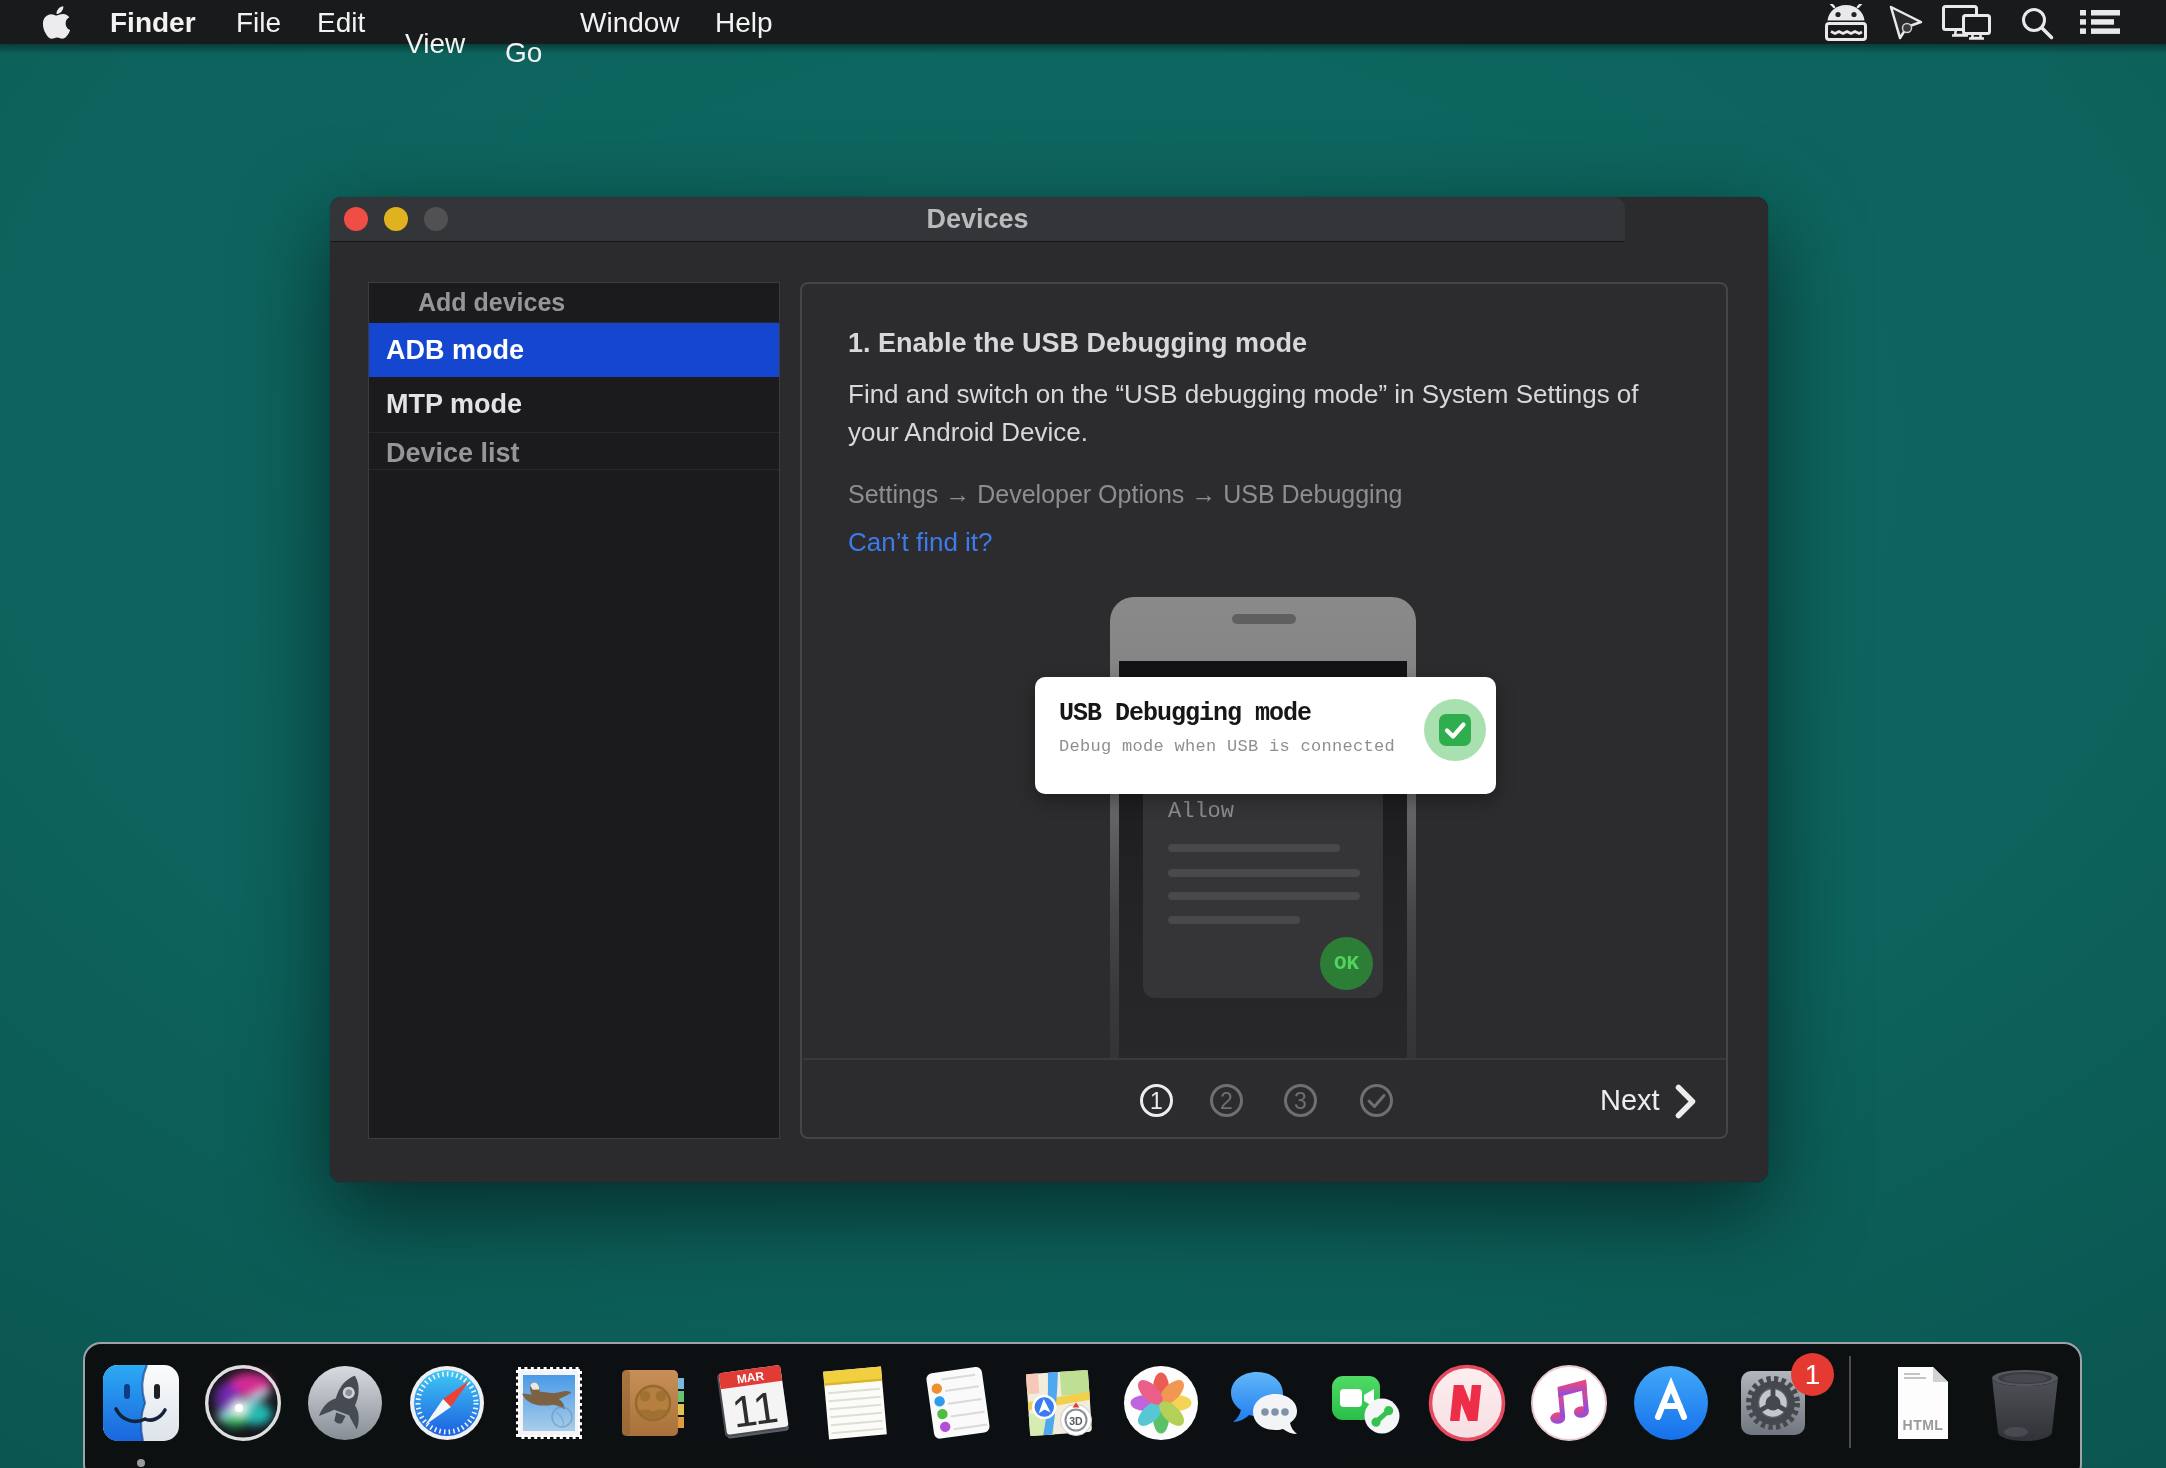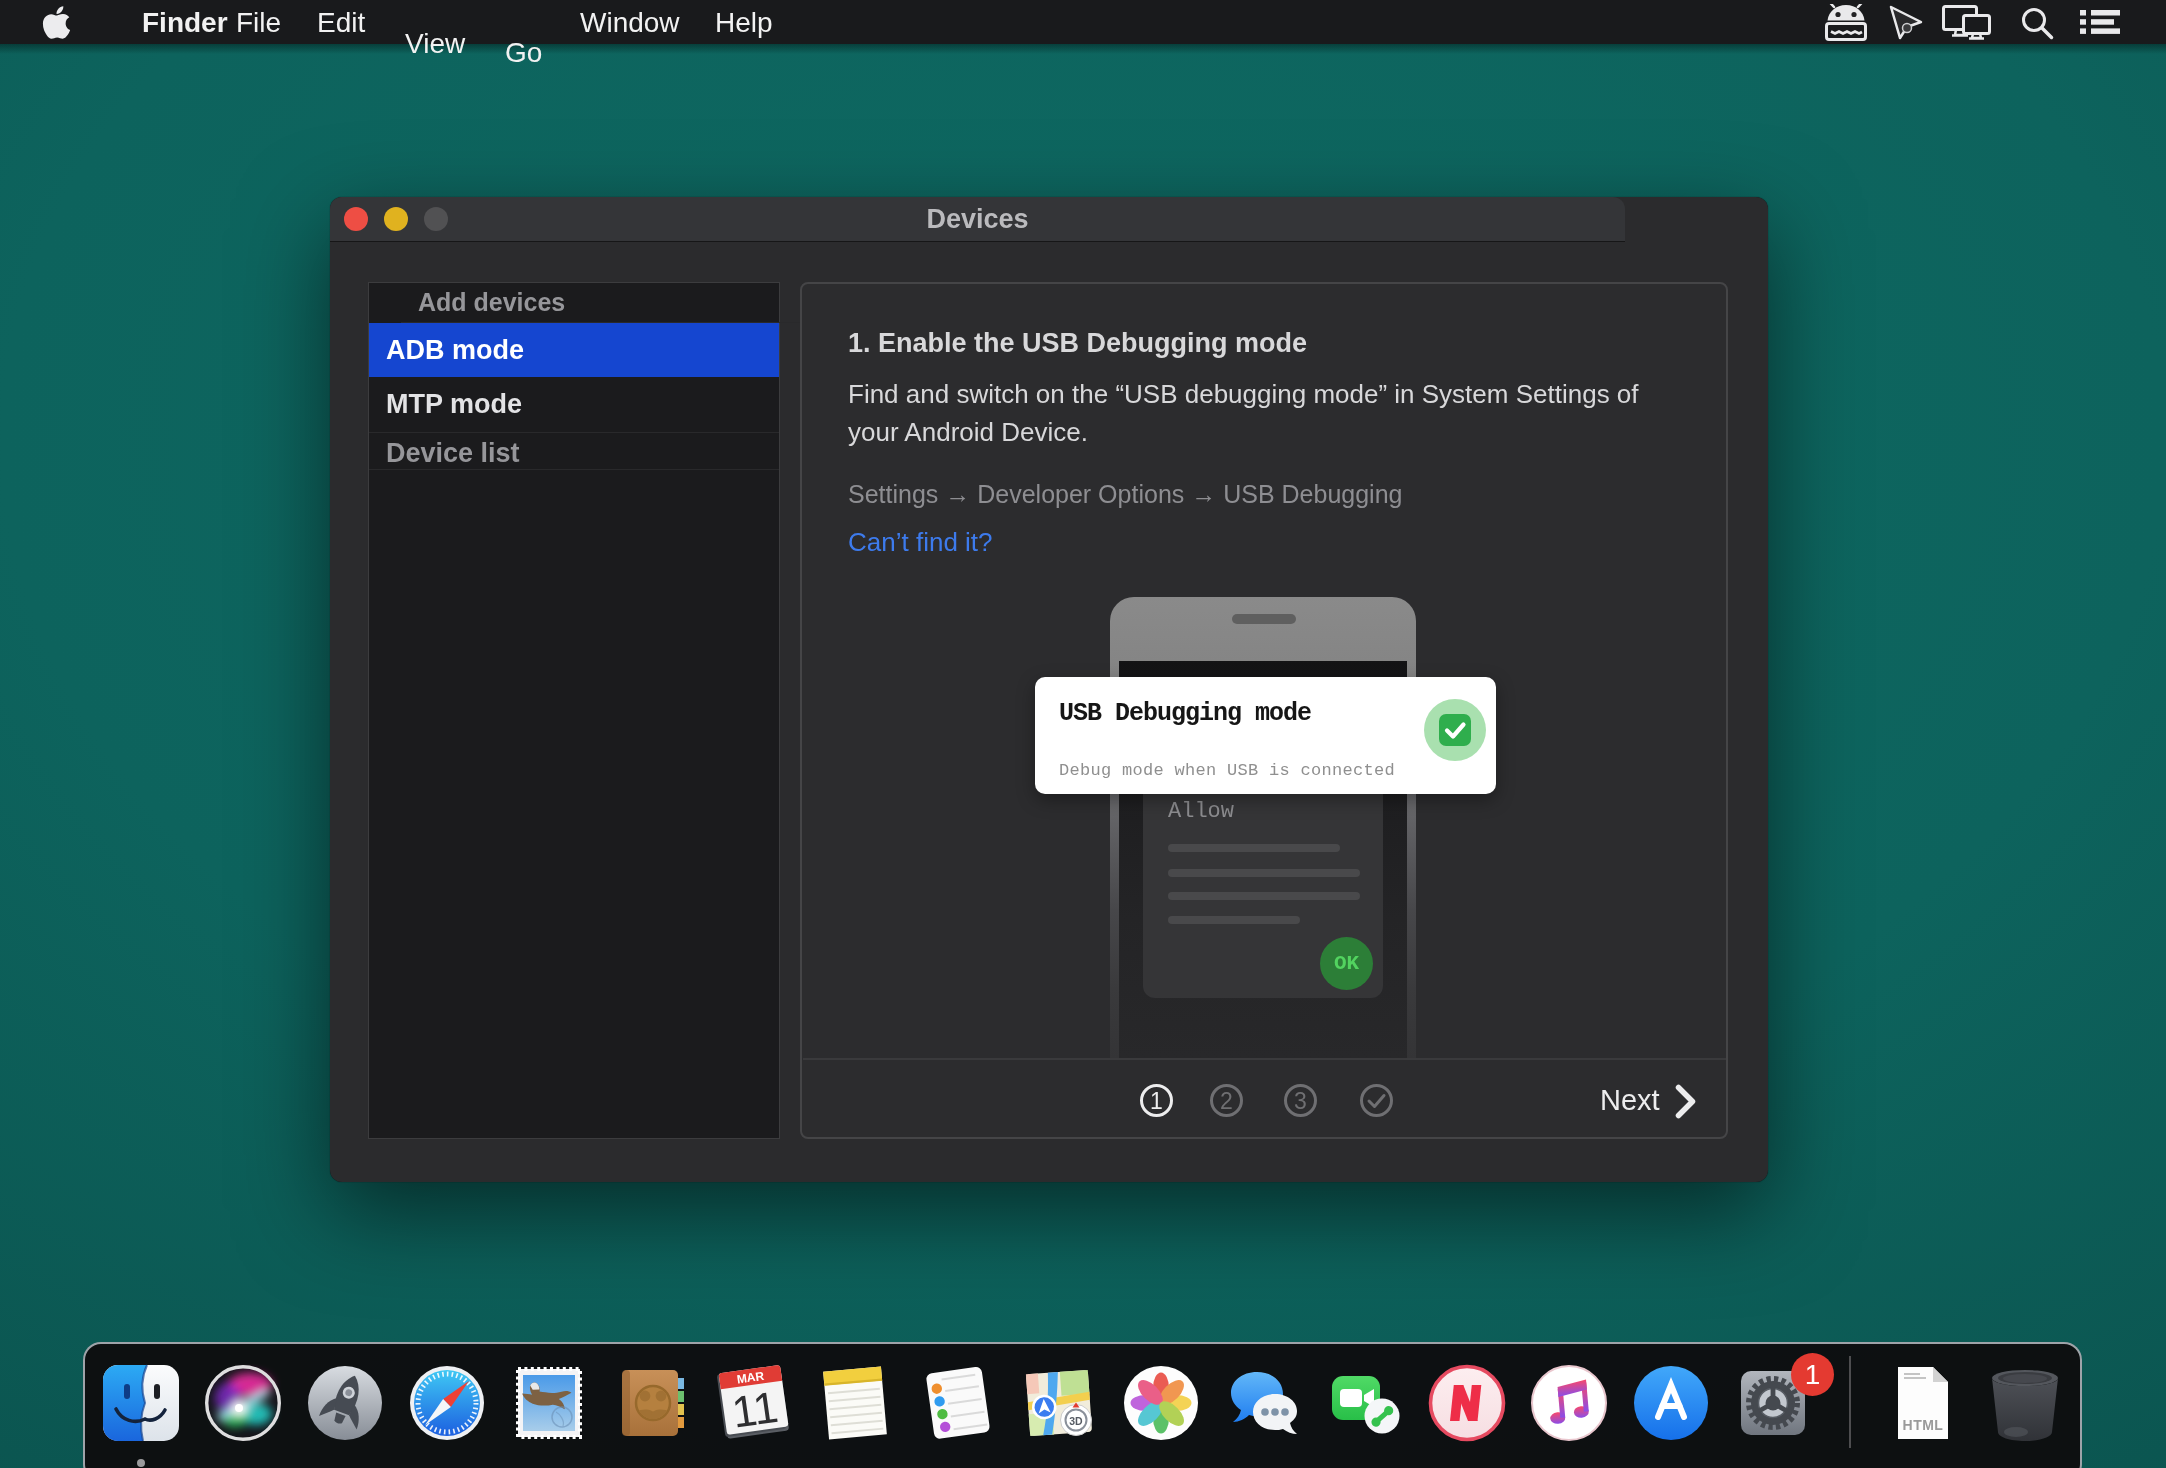--- a/index.html
+++ b/index.html
@@ -35,21 +35,21 @@
 #dock{position:absolute;left:83px;top:1342px;width:1999px;height:140px;background:rgba(13,13,15,.97);border:2.5px solid rgba(195,201,207,.8);border-radius:18px;box-sizing:border-box;}
 .di{position:absolute;top:1364px;width:78px;height:78px;}
 </style>
 </head>
 <body>
 <div id="mbshadow"></div>
 <div id="menubar">
   <svg class="abs" style="left:41px;top:4px;" width="31" height="37" viewBox="0 0 384 512">
     <path fill="#ececee" d="M318.7 268.7c-.2-36.7 16.4-64.4 50-84.8-18.8-26.9-47.2-41.7-84.7-44.6-35.5-2.7-74.3 20.7-88.5 20.7-15 0-49.4-19.7-76.4-19.7C63.3 141.2 4 184.8 4 273.5q0 39.3 14.4 81.2c12.8 36.7 59 126.7 107.2 125.2 25.2-.6 43-17.9 75.8-17.9 31.8 0 48.3 17.9 76.4 17.9 48.6-.7 90.4-82.5 102.6-119.3-65.2-30.7-61.7-90-61.7-91.9zm-56.6-164.2c27.3-32.4 24.8-61.9 24-72.5-24.1 1.4-52 16.4-67.9 34.9-17.5 19.8-27.8 44.3-25.6 71.9 26.1 2 49.9-11.4 69.5-34.3z"></path>
   </svg>
-  <span class="mi" style="left:110px;font-weight:700;margin-left:32px;">Finder</span>
+  <span class="mi" style="left:110px;font-weight:700;">Finder</span>
   <span class="mi" style="left:236px;">File</span>
   <span class="mi" style="left:317px;">Edit</span>
   <span class="mi" style="left:405px;margin-top:21px;">View</span>
   <span class="mi" style="left:505px;margin-top:30px;">Go</span>
   <span class="mi" style="left:580px;">Window</span>
   <span class="mi" style="left:715px;">Help</span>
 
   <svg class="abs" style="left:1822px;top:4px;" width="48" height="37" viewBox="0 0 48 37">
     <path d="M12 3 L7.5 -2 M36 3 L40.5 -2" stroke="#e9e9eb" stroke-width="2.5" stroke-linecap="round"></path>
     <path fill="#e9e9eb" d="M24 1 C14 1 6.5 7.5 5.5 16.5 L42.5 16.5 C41.5 7.5 34 1 24 1 Z"></path>
@@ -112,21 +112,21 @@
   <div id="dlg">
     <div class="abs" style="left:25px;top:20px;font-family:'Liberation Mono',monospace;font-size:22px;color:#8d8d90;">Allow</div>
     <div class="abs" style="left:25px;top:65px;width:172px;height:8px;border-radius:4px;background:#49494b;"></div>
     <div class="abs" style="left:25px;top:90px;width:192px;height:8px;border-radius:4px;background:#49494b;"></div>
     <div class="abs" style="left:25px;top:113px;width:192px;height:8px;border-radius:4px;background:#49494b;"></div>
     <div class="abs" style="left:25px;top:137px;width:132px;height:8px;border-radius:4px;background:#49494b;"></div>
     <div class="abs" style="left:177px;top:158px;width:53px;height:53px;border-radius:50%;background:#2c7e37;text-align:center;line-height:53px;font-family:'Liberation Mono',monospace;font-weight:700;font-size:21px;color:#52d35f;">OK</div>
   </div>
   <div id="card">
     <div class="abs" style="left:24px;top:22px;font-size:25px;font-weight:700;letter-spacing:-1px;color:#161616;">USB Debugging mode</div>
-    <div class="abs" style="left:24px;top:60px;font-size:17px;color:#8f8f8f;letter-spacing:0.3px;margin-top:24px;">Debug mode when USB is connected</div>
+    <div class="abs" style="left:24px;top:60px;font-size:17px;color:#8f8f8f;letter-spacing:0.3px;">Debug mode when USB is connected</div>
     <div class="abs" style="left:389px;top:22px;width:62px;height:62px;border-radius:50%;background:#a9e0af;"></div>
     <svg class="abs" style="left:404px;top:37px;" width="32" height="32" viewBox="0 0 32 32">
         <rect x="0" y="0" width="32" height="32" rx="7" fill="#2fae4d"></rect>
         <path d="M8 16.5 L14 22.5 L24.5 10.5" stroke="#ffffff" stroke-width="4.2" fill="none" stroke-linecap="round" stroke-linejoin="round"></path>
       </svg>
   </div>
   <div id="footer">
     <div class="pc" style="left:337px;border:3px solid #ededee;color:#ededee;font-size:23px;line-height:28px;">1</div>
     <div class="pc" style="left:407px;border:3px solid #6f6f72;color:#6f6f72;font-size:23px;line-height:28px;">2</div>
     <div class="pc" style="left:481px;border:3px solid #6f6f72;color:#6f6f72;font-size:23px;line-height:28px;">3</div>

